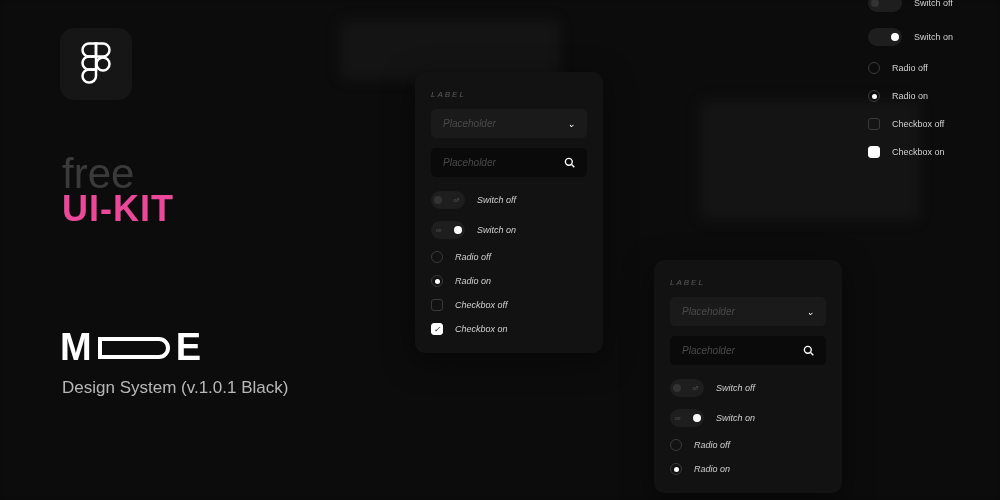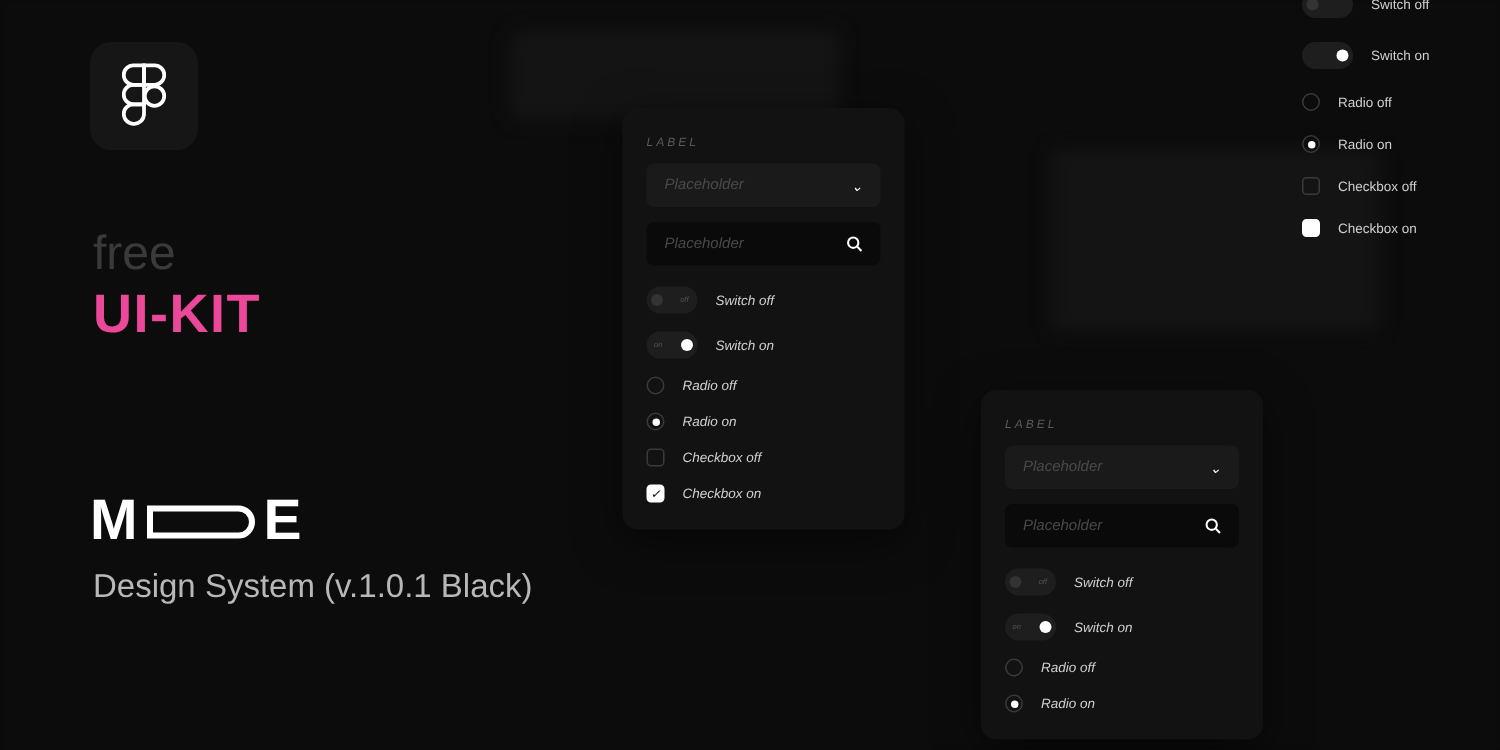--- a/index.html
+++ b/index.html
@@ -37,21 +37,21 @@
       background: #161616;
       border-radius: 14px;
       display: flex;
       align-items: center;
       justify-content: center;
     }
     .free-text {
       position: absolute;
       top: 150px;
       left: 62px;
-      font-size: 32px;
+      font-size: 42px;
       color: #3a3a3a;
       font-weight: 400;
     }
     .uikit-text {
       position: absolute;
       top: 188px;
       left: 62px;
       font-size: 36px;
       color: #ec4899;
       font-weight: 600;
@@ -75,21 +75,21 @@
       width: 72px;
       height: 22px;
       border: 4px solid #fff;
       border-radius: 0 12px 12px 0;
       margin: 0 2px;
     }
     .subtitle {
       position: absolute;
       top: 378px;
       left: 62px;
-      font-size: 22px;
+      font-size: 17px;
       color: #b8b8b8;
       font-weight: 400;
     }
     .panel {
       position: absolute;
       background: #121212;
       border-radius: 10px;
       padding: 18px 16px;
       box-shadow: 0 8px 30px rgba(0,0,0,0.5);
       font-style: italic;

